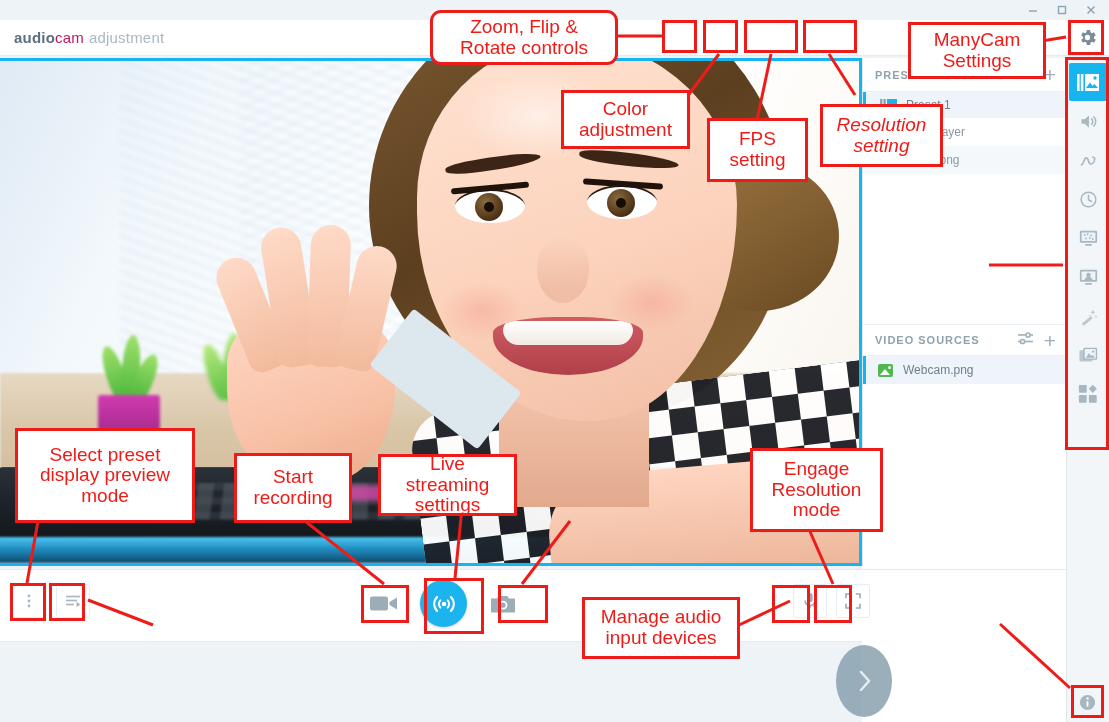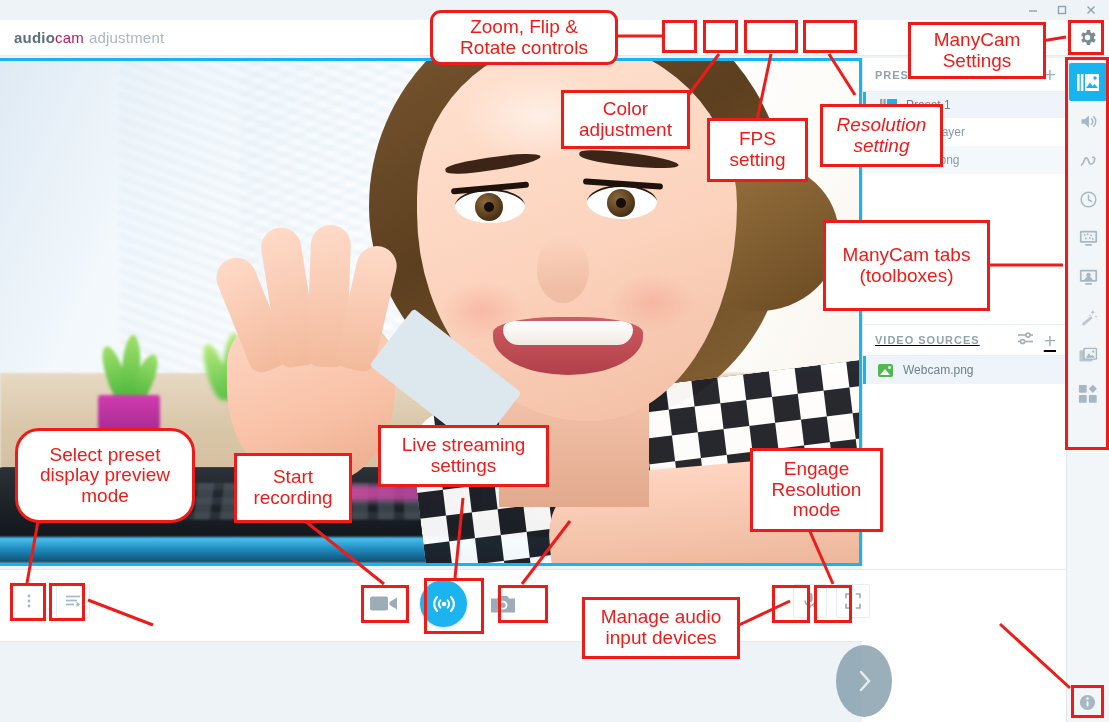--- a/index.html
+++ b/index.html
@@ -262,21 +262,21 @@
     width: 17px; height: 13px; display: inline-block; position: relative;
   }
   .layer-row {
     height: 28px; display: flex; align-items: center; gap: 9px; padding-left: 26px;
     font-size: 12px; color: #8a9aa6;
   }
   .layer-row.sel { background: #f3f8fb; }
   .panel-spacer { height: 150px; }
   .panel-head2 {
     height: 32px; display: flex; align-items: center; justify-content: space-between;
-    padding: 0 10px 0 12px; border-top: 1px solid #eaf0f5; border-bottom: 1px solid #eaf0f5; text-decoration: underline;
+    padding: 0 10px 0 12px; border-top: 1px solid #eaf0f5; border-bottom: 1px solid #eaf0f5;
   }
   .src-row {
     height: 28px; display: flex; align-items: center; gap: 10px; padding-left: 12px;
     background: #eef4f9; border-left: 3px solid #18b4ef; font-size: 12px; color: #6e808c;
   }
   .greenico {
     width: 15px; height: 13px; background: #4fb84f; border-radius: 2px; position: relative;
   }
   .greenico::after {
     content:''; position: absolute; left: 2px; bottom: 2px; width: 0; height: 0;
@@ -730,37 +730,33 @@
   <div class="ann" style="left:707px; top:118px; width:101px; height:64px;">
     <span style="white-space:pre-line">FPS
 setting</span>
   </div>
 
   <div class="ann" style="left:820px; top:104px; width:123px; height:63px;font-style:italic;">
     <span style="white-space:pre-line">Resolution
 setting</span>
   </div>
 
-  <div class="ann" style="left:823px; top:220px; width:167px; height:91px;">
-    <span style="white-space:pre-line">ManyCam tabs
-(toolboxes)</span>
-  </div>
-
-  <div class="ann" style="left:15px; top:428px; width:180px; height:95px;border-radius:24px;">
+
+  <div class="ann" style="left:15px; top:428px; width:180px; height:95px;">
     <span style="white-space:pre-line">Select preset
 display preview
 mode</span>
   </div>
 
   <div class="ann" style="left:234px; top:453px; width:118px; height:70px;">
     <span style="white-space:pre-line">Start
 recording</span>
   </div>
 
-  <div class="ann" style="left:378px; top:425px; width:171px; height:62px;">
+  <div class="ann" style="left:378px; top:454px; width:139px; height:62px;">
     <span style="white-space:pre-line">Live streaming
 settings</span>
   </div>
 
 
   <div class="ann" style="left:750px; top:448px; width:133px; height:84px;">
     <span style="white-space:pre-line">Engage
 Resolution
 mode</span>
   </div>

